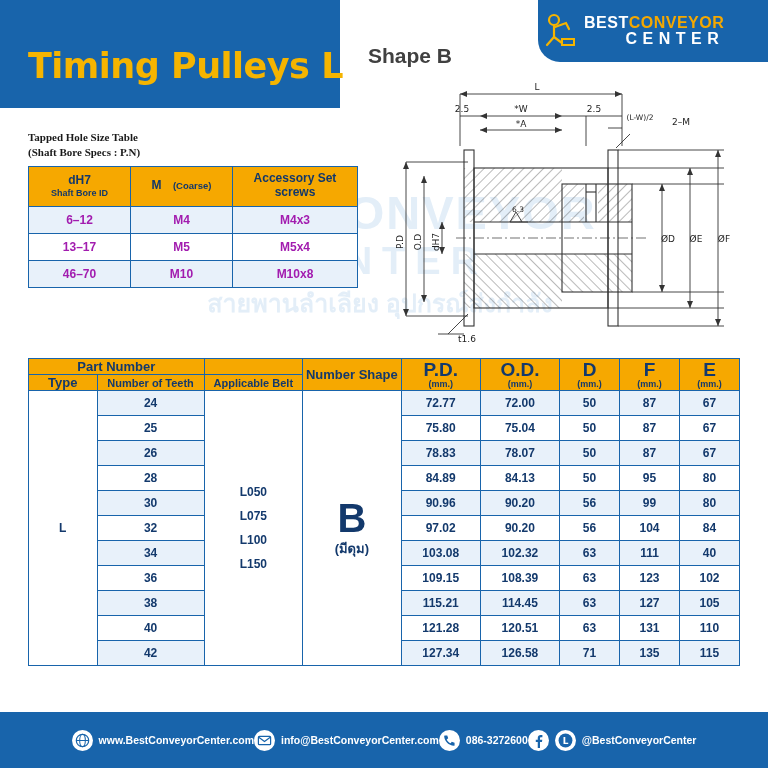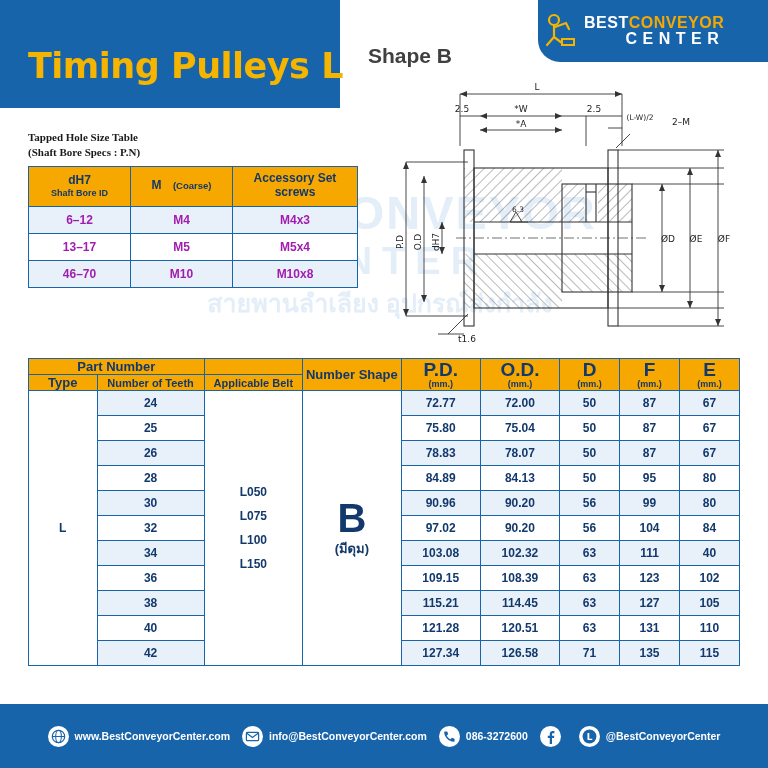--- a/index.html
+++ b/index.html
@@ -175,26 +175,26 @@
     background: #ffffff !important;
     color: #13396c;
   }
   td.shape-cell .bletter { font-size: 40px; display: block; line-height: 1.0; }
   td.shape-cell .bthai { font-size: 13px; display: block; }
 
   
   .footer {
     position: absolute;
     left: 0; bottom: 0;
-    width: 768px; height: 64px;
+    width: 768px; height: 56px;
     background: #1864ab;
     display: flex;
     align-items: center;
     justify-content: center;
-    gap: 12px;
+    gap: 0;
     padding: 0 8px;
   }
   .f-item { display: flex; align-items: center; gap: 6px; }
   .f-item span.txt {
     color: #ffffff;
     font-size: 10.5px;
     font-weight: bold;
   }
   .f-icon {
     width: 21px; height: 21px;

